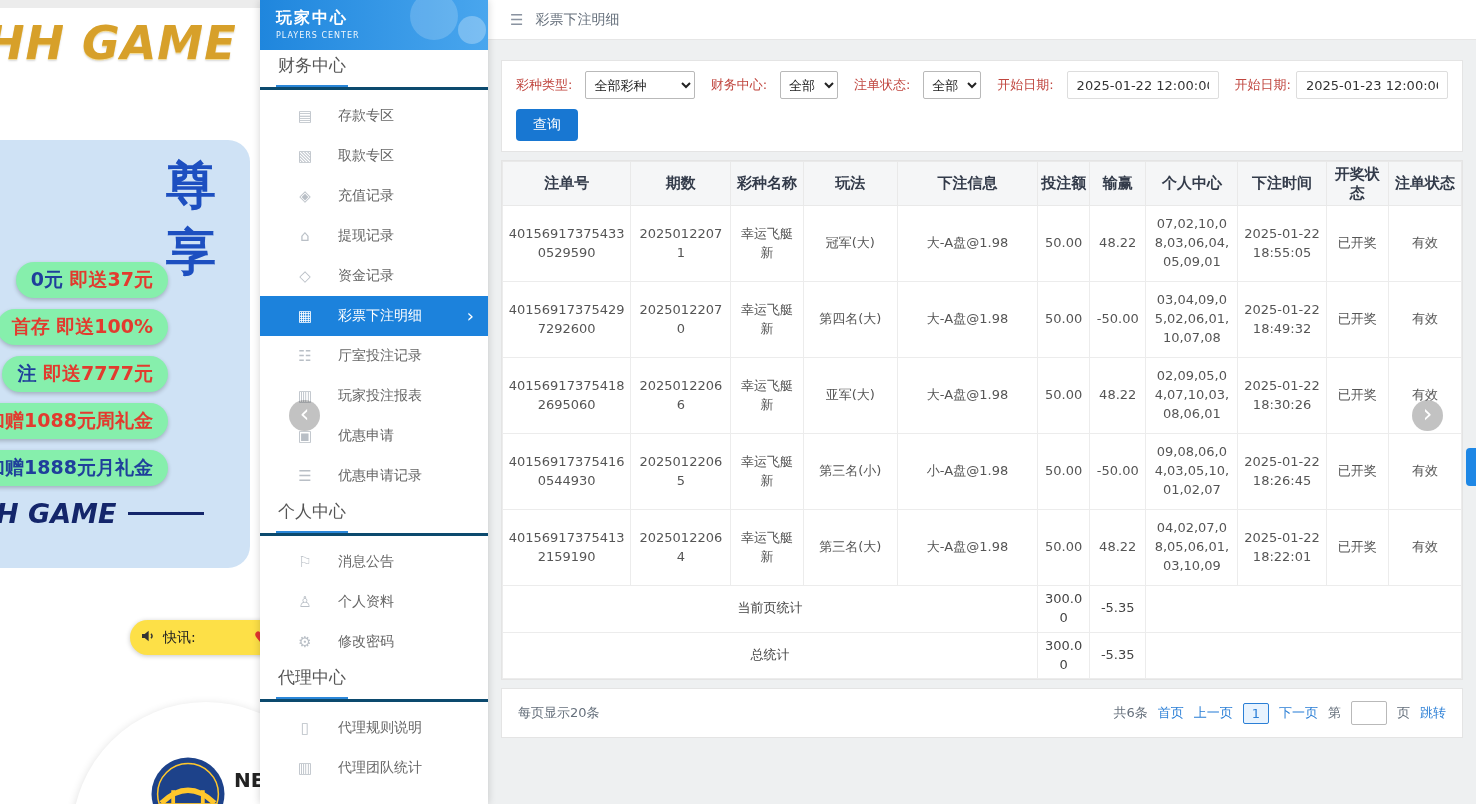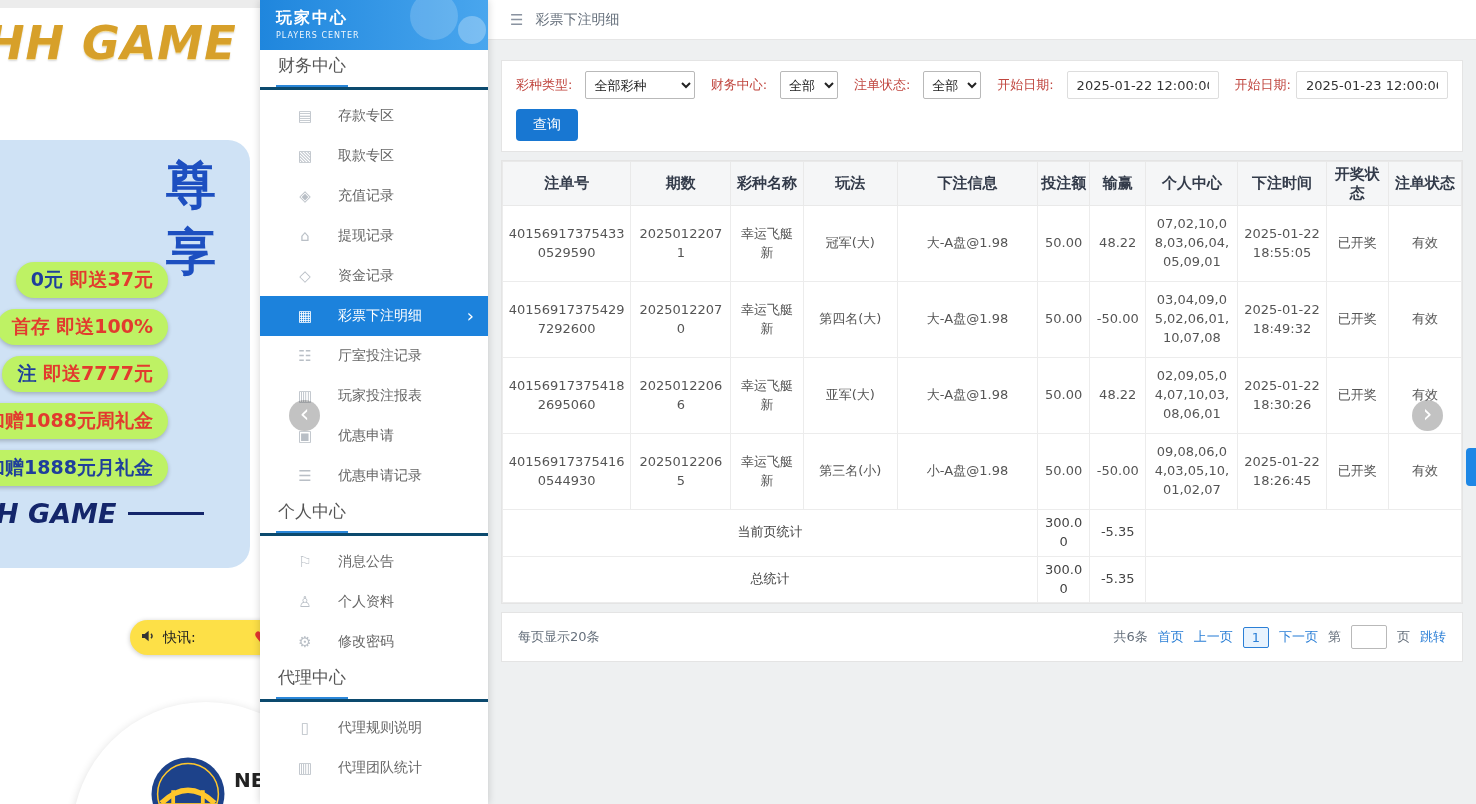--- a/index.html
+++ b/index.html
@@ -8,21 +8,21 @@
          font-family:"DejaVu Sans","Liberation Sans",sans-serif; }
 
   
   .promo { position:absolute; left:0; top:0; width:260px; height:804px; background:#fff; overflow:hidden; }
   .promo-topstrip { position:absolute; left:0; top:0; width:260px; height:8px; background:#ececec; }
   .logo { position:absolute; left:-14px; top:16px; font-size:46px; font-style:italic; font-weight:bold;
           letter-spacing:1px; color:#d7a02a; text-shadow:0 1px 0 #f3dd9a, 0 2px 2px rgba(0,0,0,.15); white-space:nowrap; }
   .promo-card { position:absolute; left:-42px; top:140px; width:292px; height:428px; background:#cfe2f5; border-radius:22px; }
   .headline { position:absolute; left:166px; top:152px; font-size:50px; font-weight:bold; color:#1d4fc0; letter-spacing:2px; }
   .pills { position:absolute; left:-64px; top:262px; width:232px; display:flex; flex-direction:column; align-items:flex-end; gap:11px; }
-  .pill { background:#bef264; border-radius:999px; padding:5px 15px; font-size:19px; font-weight:bold;
+  .pill { background:#86efac; border-radius:999px; padding:5px 15px; font-size:19px; font-weight:bold;
           white-space:nowrap; box-shadow:0 2px 4px rgba(0,0,0,.22); }
   .pt-red { color:#e23b2e; } .pt-blue { color:#1f3f9b; }
   .brand-line { position:absolute; left:-4px; top:498px; display:flex; align-items:center; gap:12px;
                 color:#14266b; font-size:27px; font-weight:bold; font-style:italic; }
   .brand-dash { width:76px; height:3px; background:#14266b; }
   .ticker { position:absolute; left:130px; top:620px; width:150px; height:35px; background:#fde047;
             border-radius:18px 0 0 18px; box-shadow:0 1px 5px rgba(0,0,0,.22);
             display:flex; align-items:center; gap:7px; padding:0 10px; }
   .ticker-label { font-size:14px; color:#222; }
   .heart { color:#e3342f; font-size:16px; margin-left:auto; padding-right:2px; }
@@ -318,20 +318,33 @@
           <td>幸运飞艇新</td>
           <td>第三名(小)</td>
           <td>小-A盘@1.98</td>
           <td>50.00</td>
           <td>-50.00</td>
           <td>09,08,06,04,03,05,10,01,02,07</td>
           <td>2025-01-22 18:26:45</td>
           <td>已开奖</td>
           <td>有效</td>
         </tr>
+        <tr class="data-row">
+          <td>401569173754132159190</td>
+          <td>20250122064</td>
+          <td>幸运飞艇新</td>
+          <td>第三名(大)</td>
+          <td>大-A盘@1.98</td>
+          <td>50.00</td>
+          <td>48.22</td>
+          <td>04,02,07,08,05,06,01,03,10,09</td>
+          <td>2025-01-22 18:22:01</td>
+          <td>已开奖</td>
+          <td>有效</td>
+        </tr>
         <tr class="sum-row">
           <td colspan="5">当前页统计</td>
           <td>300.00</td>
           <td>-5.35</td>
           <td colspan="4"></td>
         </tr>
         <tr class="sum-row">
           <td colspan="5">总统计</td>
           <td>300.00</td>
           <td>-5.35</td>

